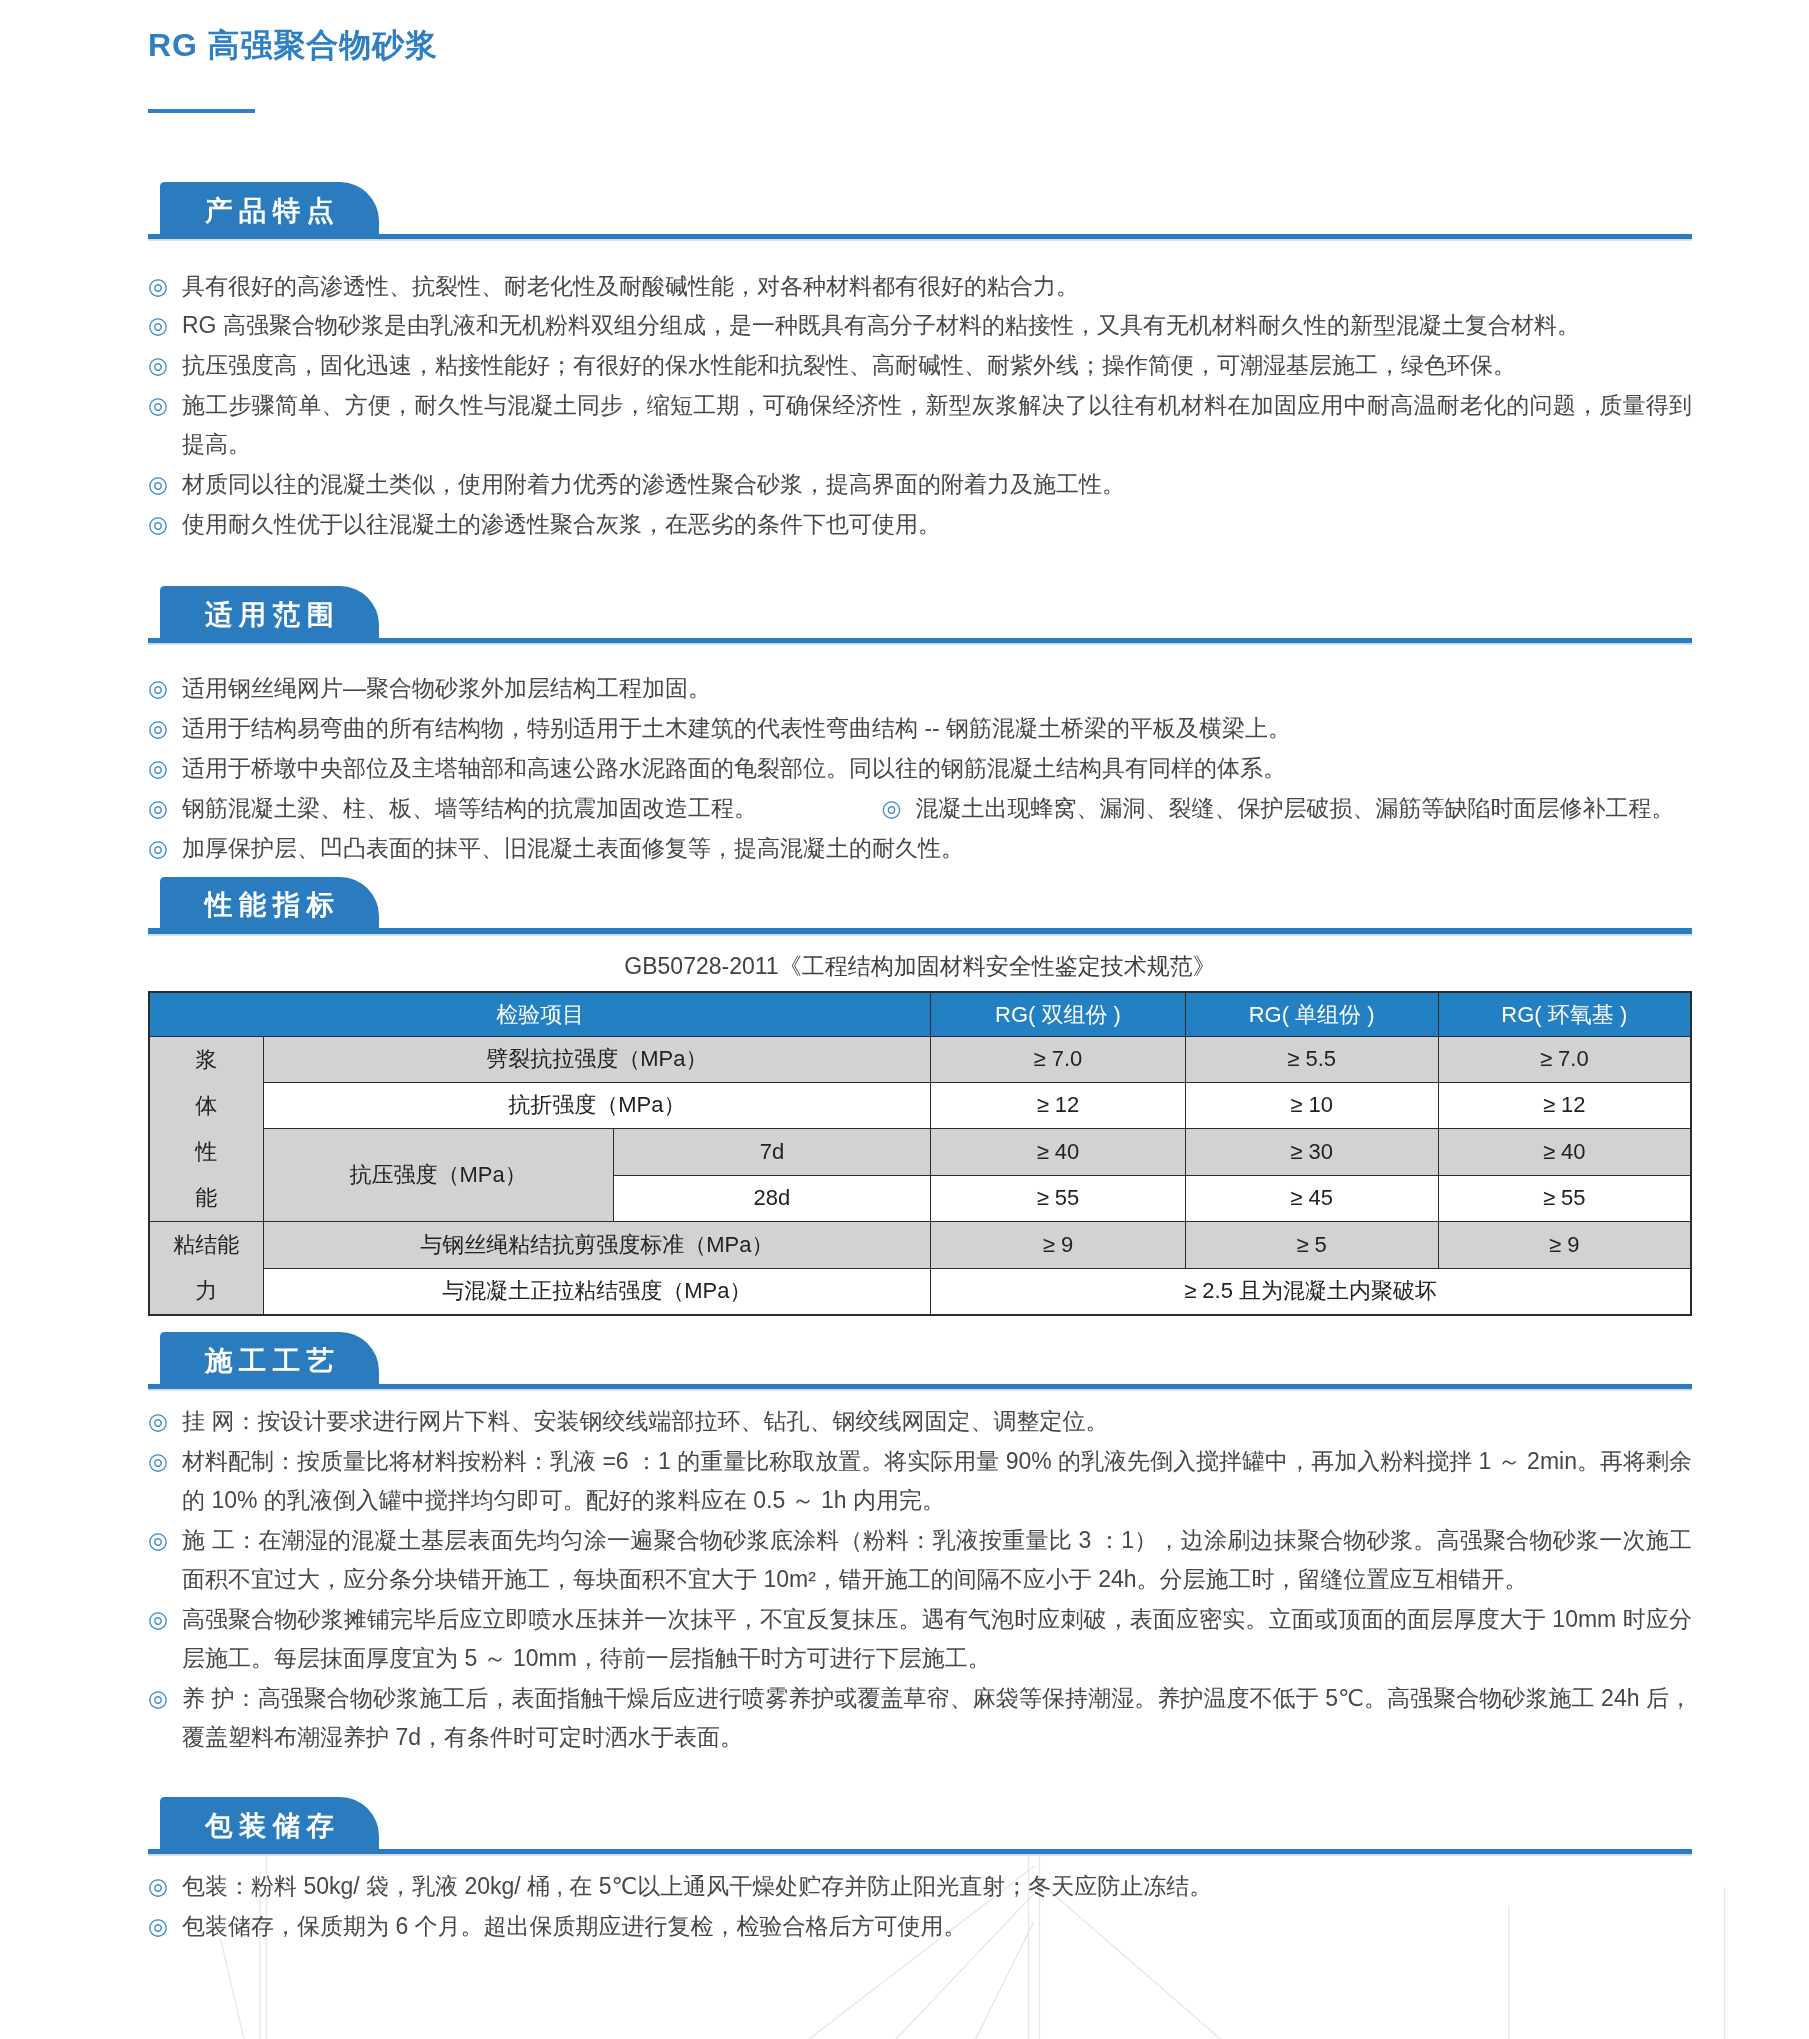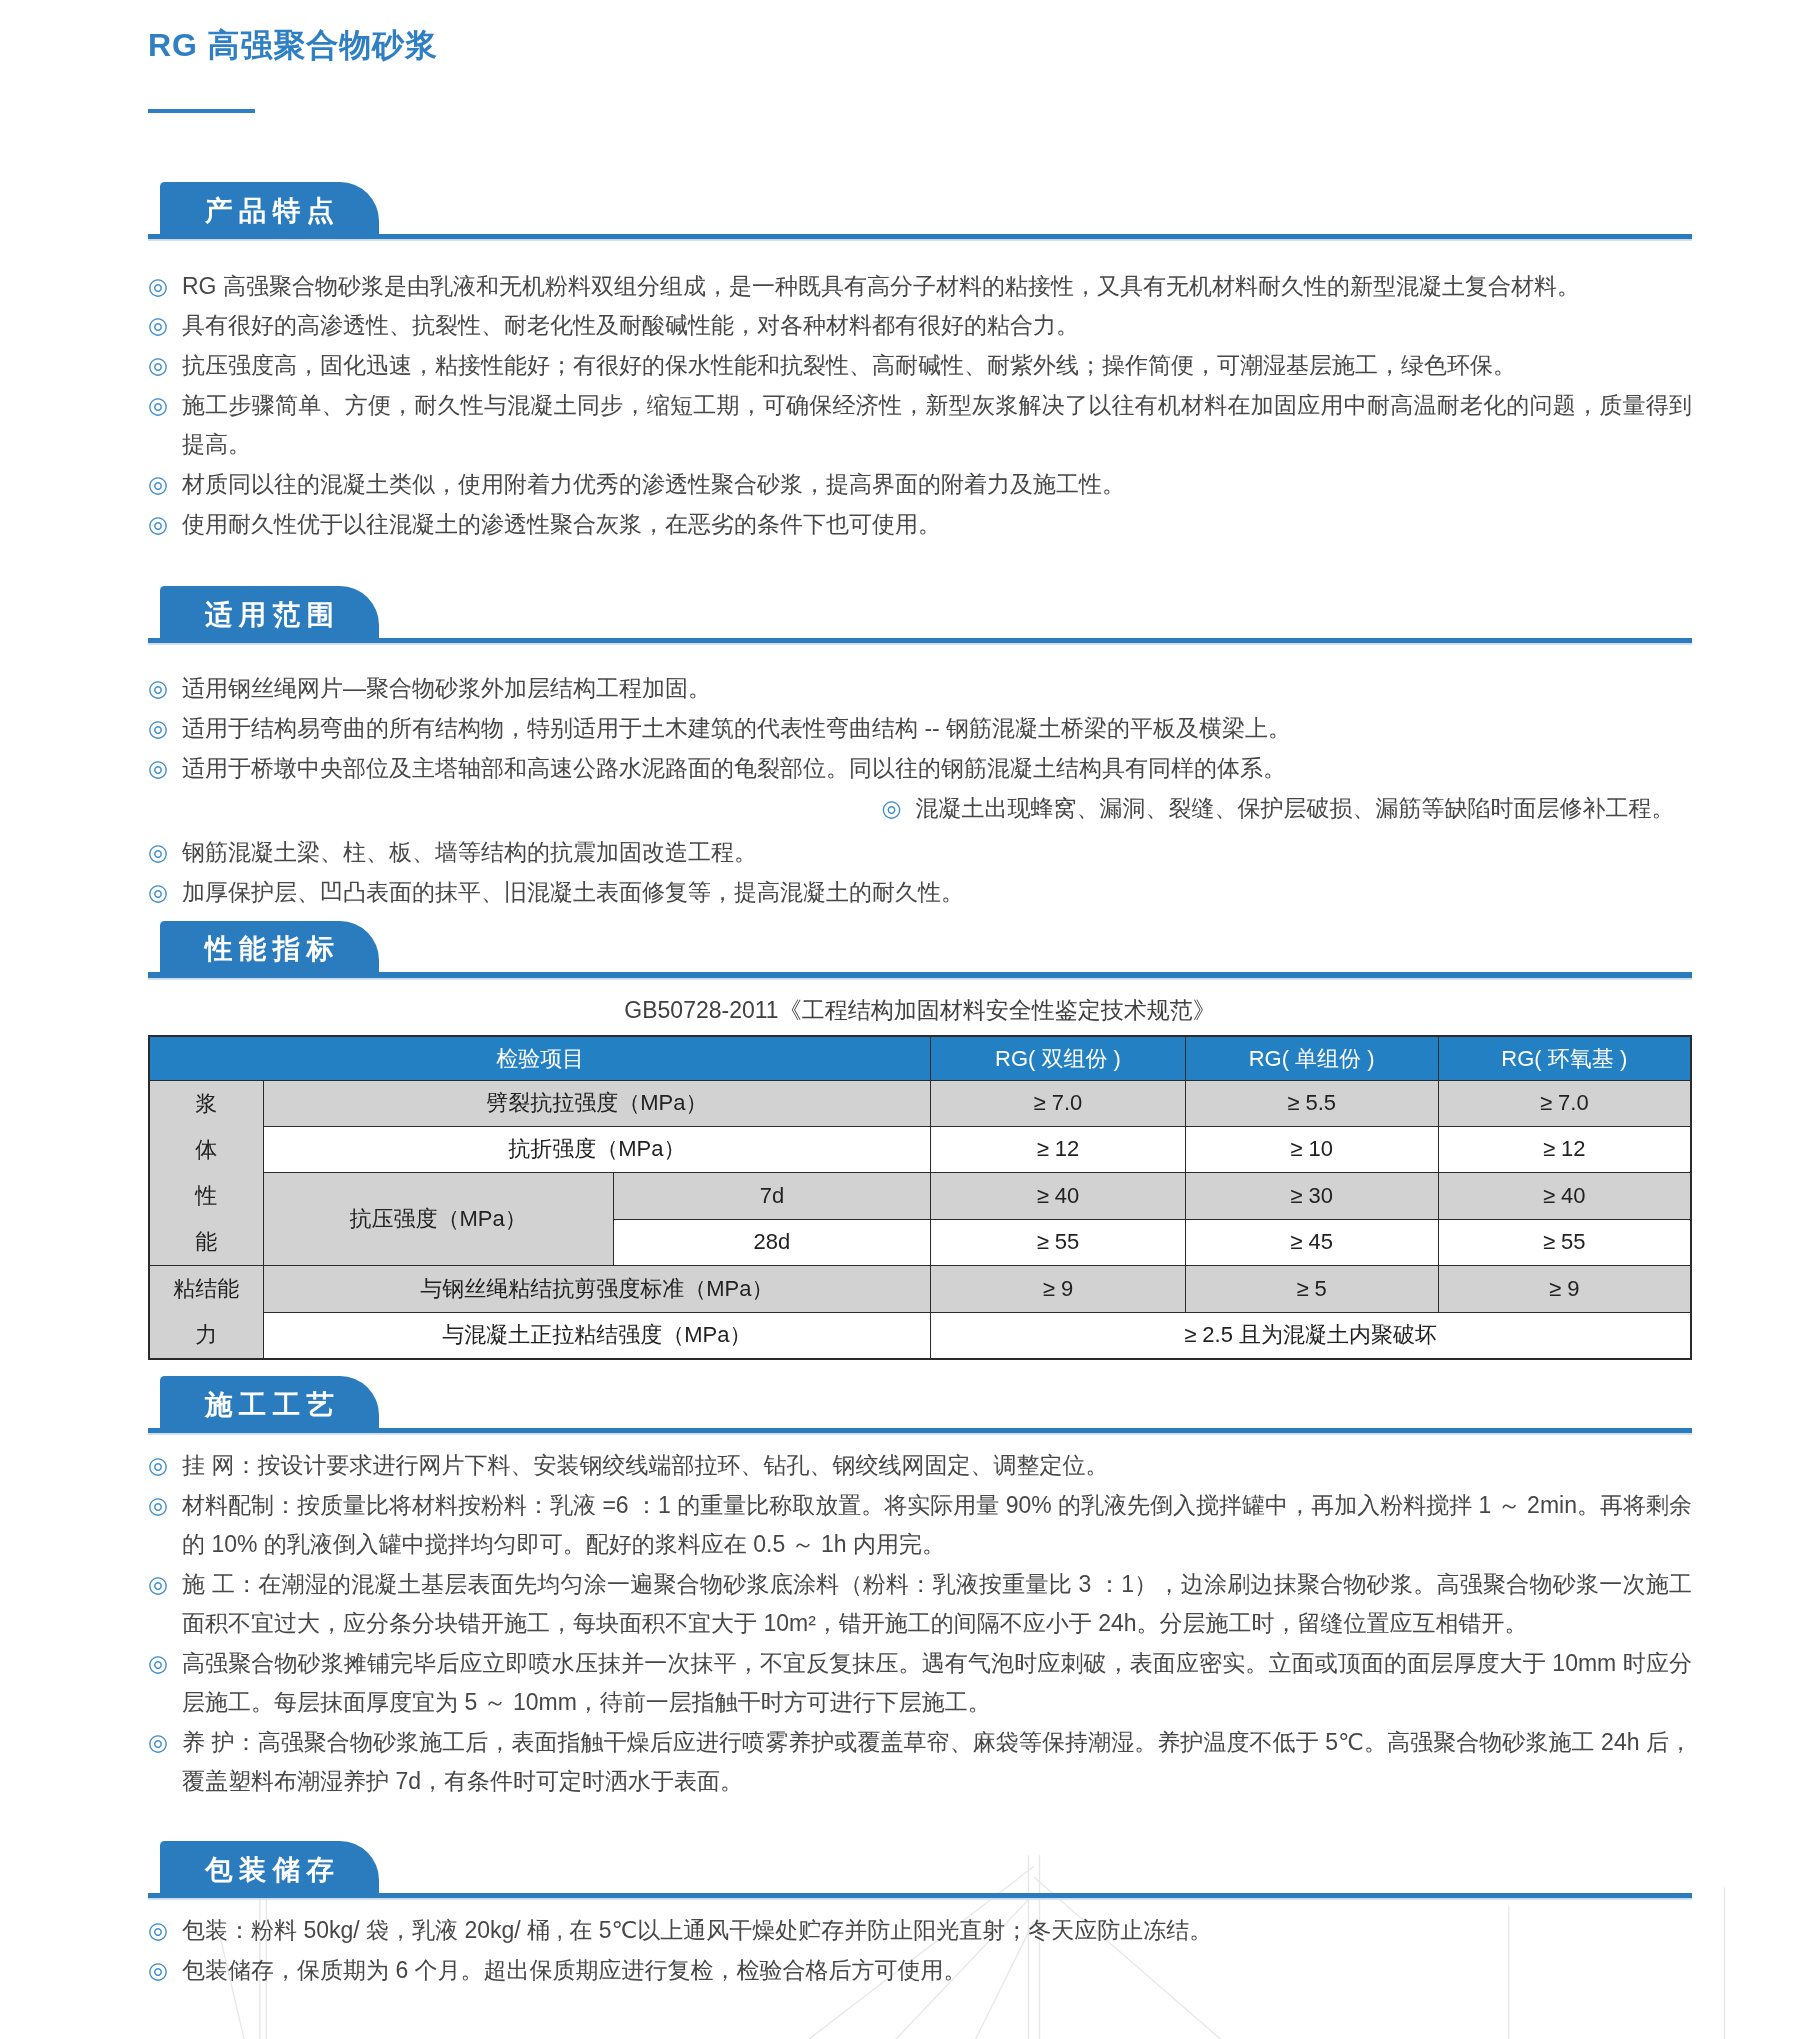--- a/index.html
+++ b/index.html
@@ -30,21 +30,21 @@
   ul.bullet-list li {
     position:relative; padding-left:34px; font-size:23px; line-height:39px;
     color:#474747; text-align:justify; margin-bottom:0.9px;
   }
   ul.bullet-list li::before, .split .part::before {
     content:"◎"; position:absolute; left:0; top:0; color:#3d8dcc; font-size:23px;
   }
   li.split { display:flex; padding-left:0 !important; }
   li.split::before { content:"" !important; }
   .split .part { position:relative; padding-left:34px; }
-  .split .part.p1 { flex:0 0 47.5%;margin-top:44px; }
+  .split .part.p1 { flex:0 0 47.5%; }
   .split .part.p2 { flex:1; }
 
   .list-features { margin-top:27.5px; }
   .sec-scope { margin-top:42px; }
   .list-scope { margin-top:26px; }
   .list-scope li { margin-bottom:2.8px; }
   .sec-performance { margin-top:9.2px; }
   .table-caption { margin-top:16.5px; font-size:23px; line-height:32px; color:#404040; text-align:center; }
   .sec-process { margin-top:16.5px; }
   .list-process { margin-top:13px; }
@@ -93,22 +93,22 @@
   <div class="title-underline"></div>
 
   <div class="section" style="margin-top:69px;">
     <div class="section-header">
       <div class="section-rule"></div>
       <div class="section-tab">
         <span class="tab-label">产品特点</span>
       </div>
     </div>
     <ul class="bullet-list list-features">
+        <li>具有很好的高渗透性、抗裂性、耐老化性及耐酸碱性能，对各种材料都有很好的粘合力。</li>
         <li>RG 高强聚合物砂浆是由乳液和无机粉料双组分组成，是一种既具有高分子材料的粘接性，又具有无机材料耐久性的新型混凝土复合材料。</li>
-        <li>具有很好的高渗透性、抗裂性、耐老化性及耐酸碱性能，对各种材料都有很好的粘合力。</li>
         <li>抗压强度高，固化迅速，粘接性能好；有很好的保水性能和抗裂性、高耐碱性、耐紫外线；操作简便，可潮湿基层施工，绿色环保。</li>
         <li>施工步骤简单、方便，耐久性与混凝土同步，缩短工期，可确保经济性，新型灰浆解决了以往有机材料在加固应用中耐高温耐老化的问题，质量得到提高。</li>
         <li>材质同以往的混凝土类似，使用附着力优秀的渗透性聚合砂浆，提高界面的附着力及施工性。</li>
         <li>使用耐久性优于以往混凝土的渗透性聚合灰浆，在恶劣的条件下也可使用。</li>
       </ul>
   </div>
 
   <div class="section sec-scope">
     <div class="section-header">
       <div class="section-rule"></div>

